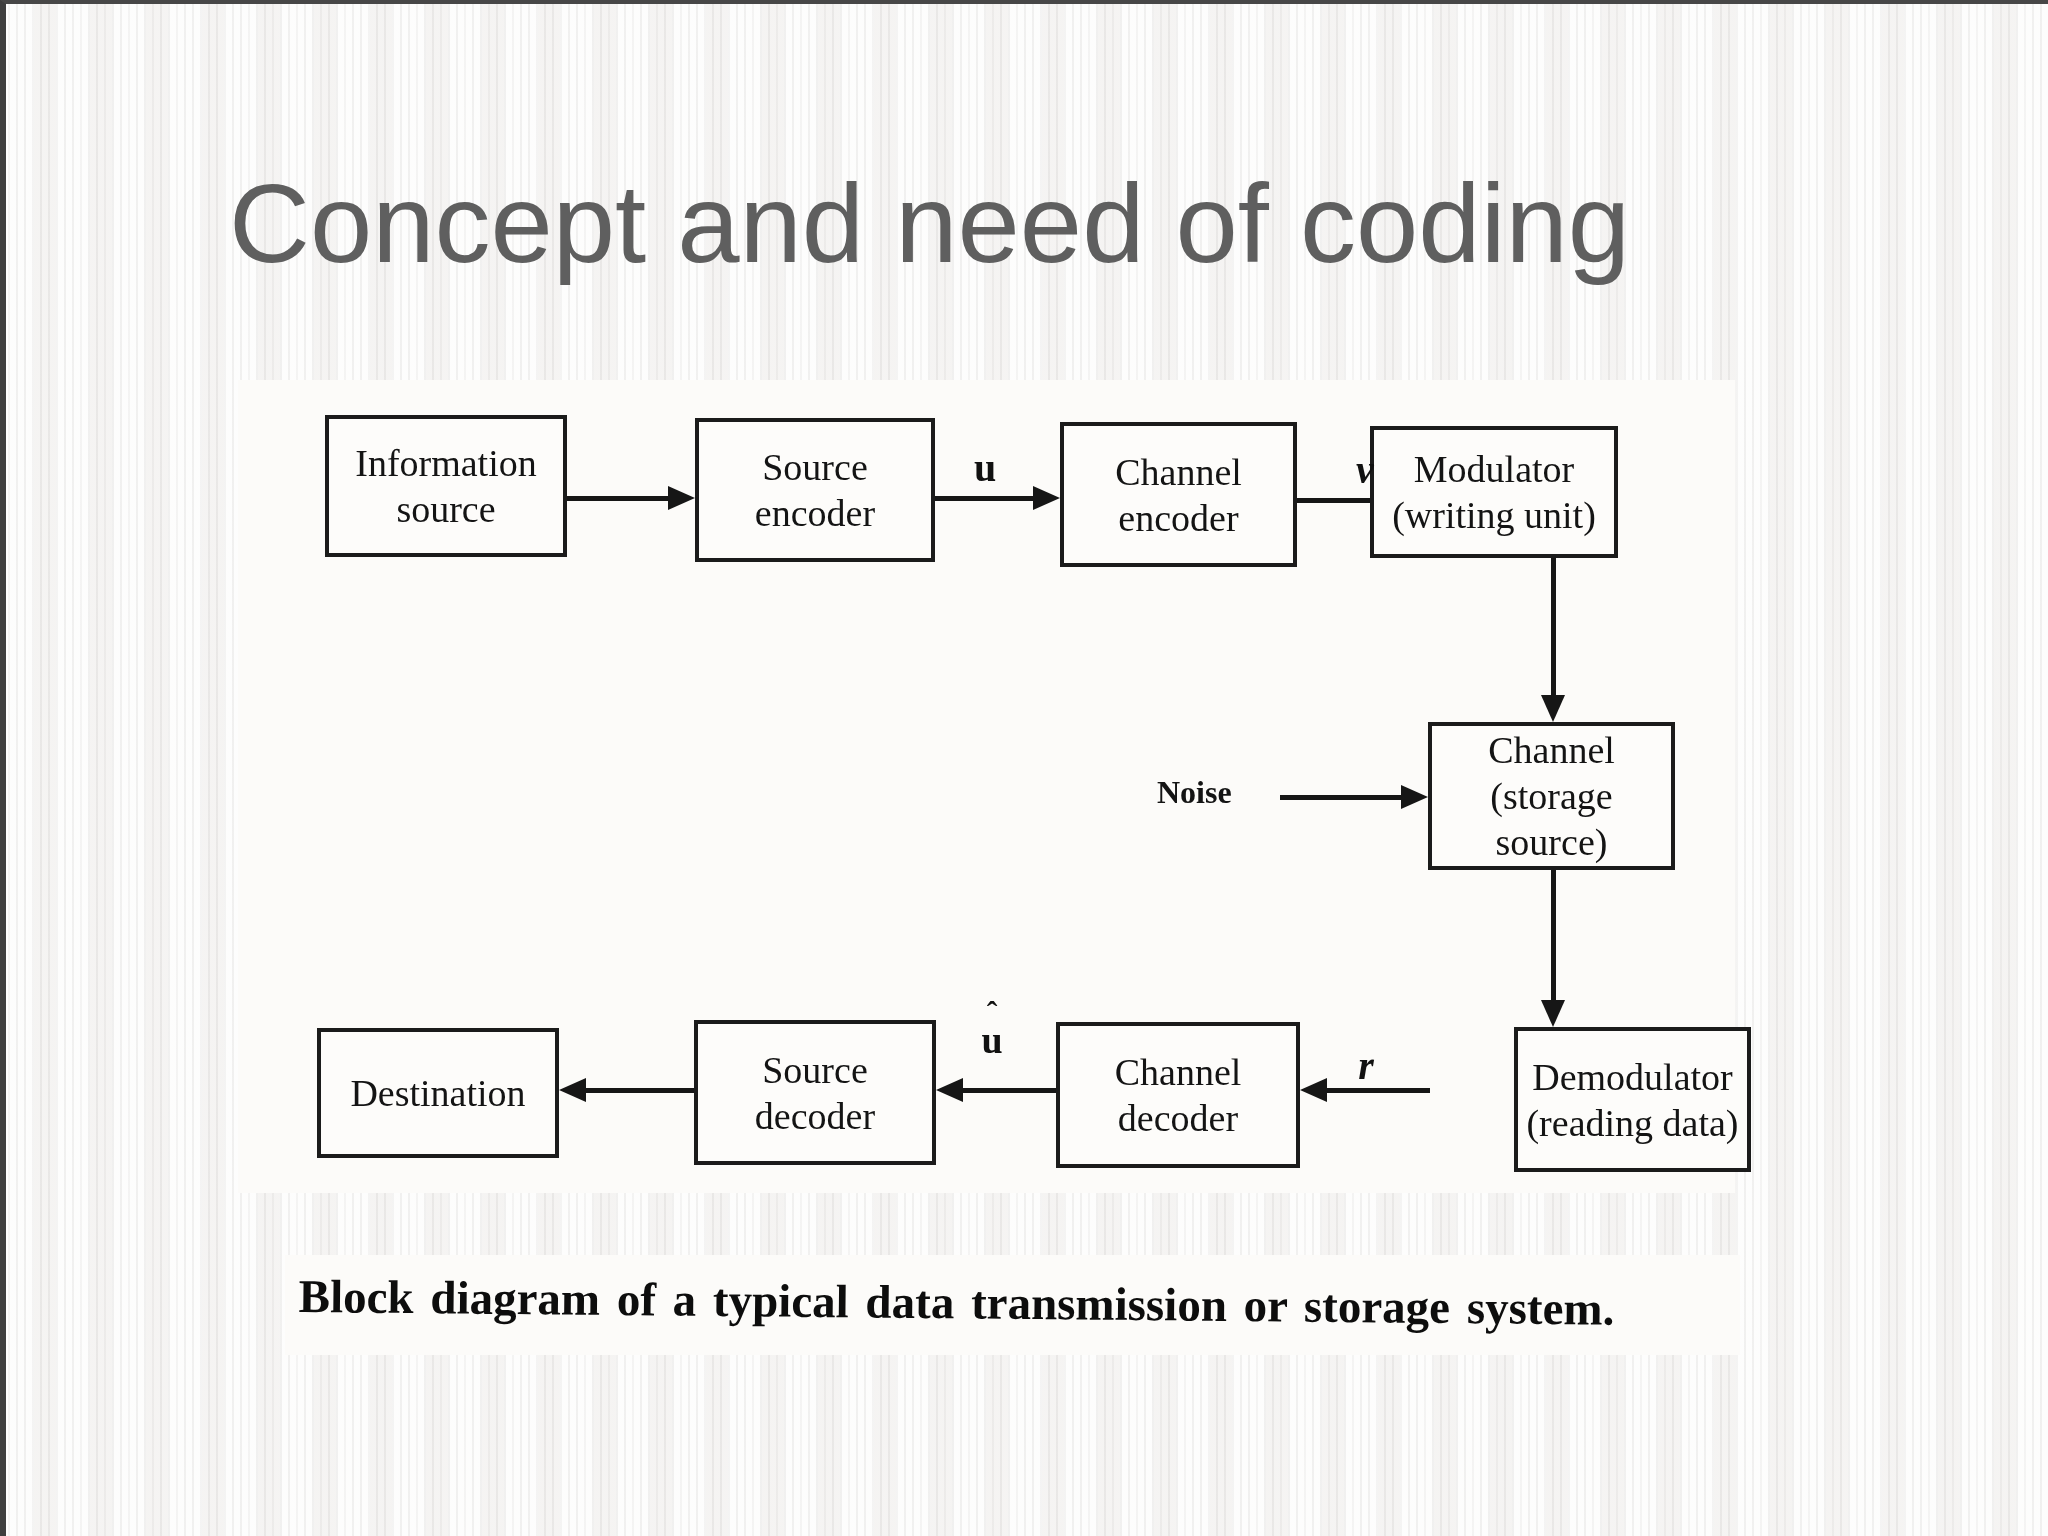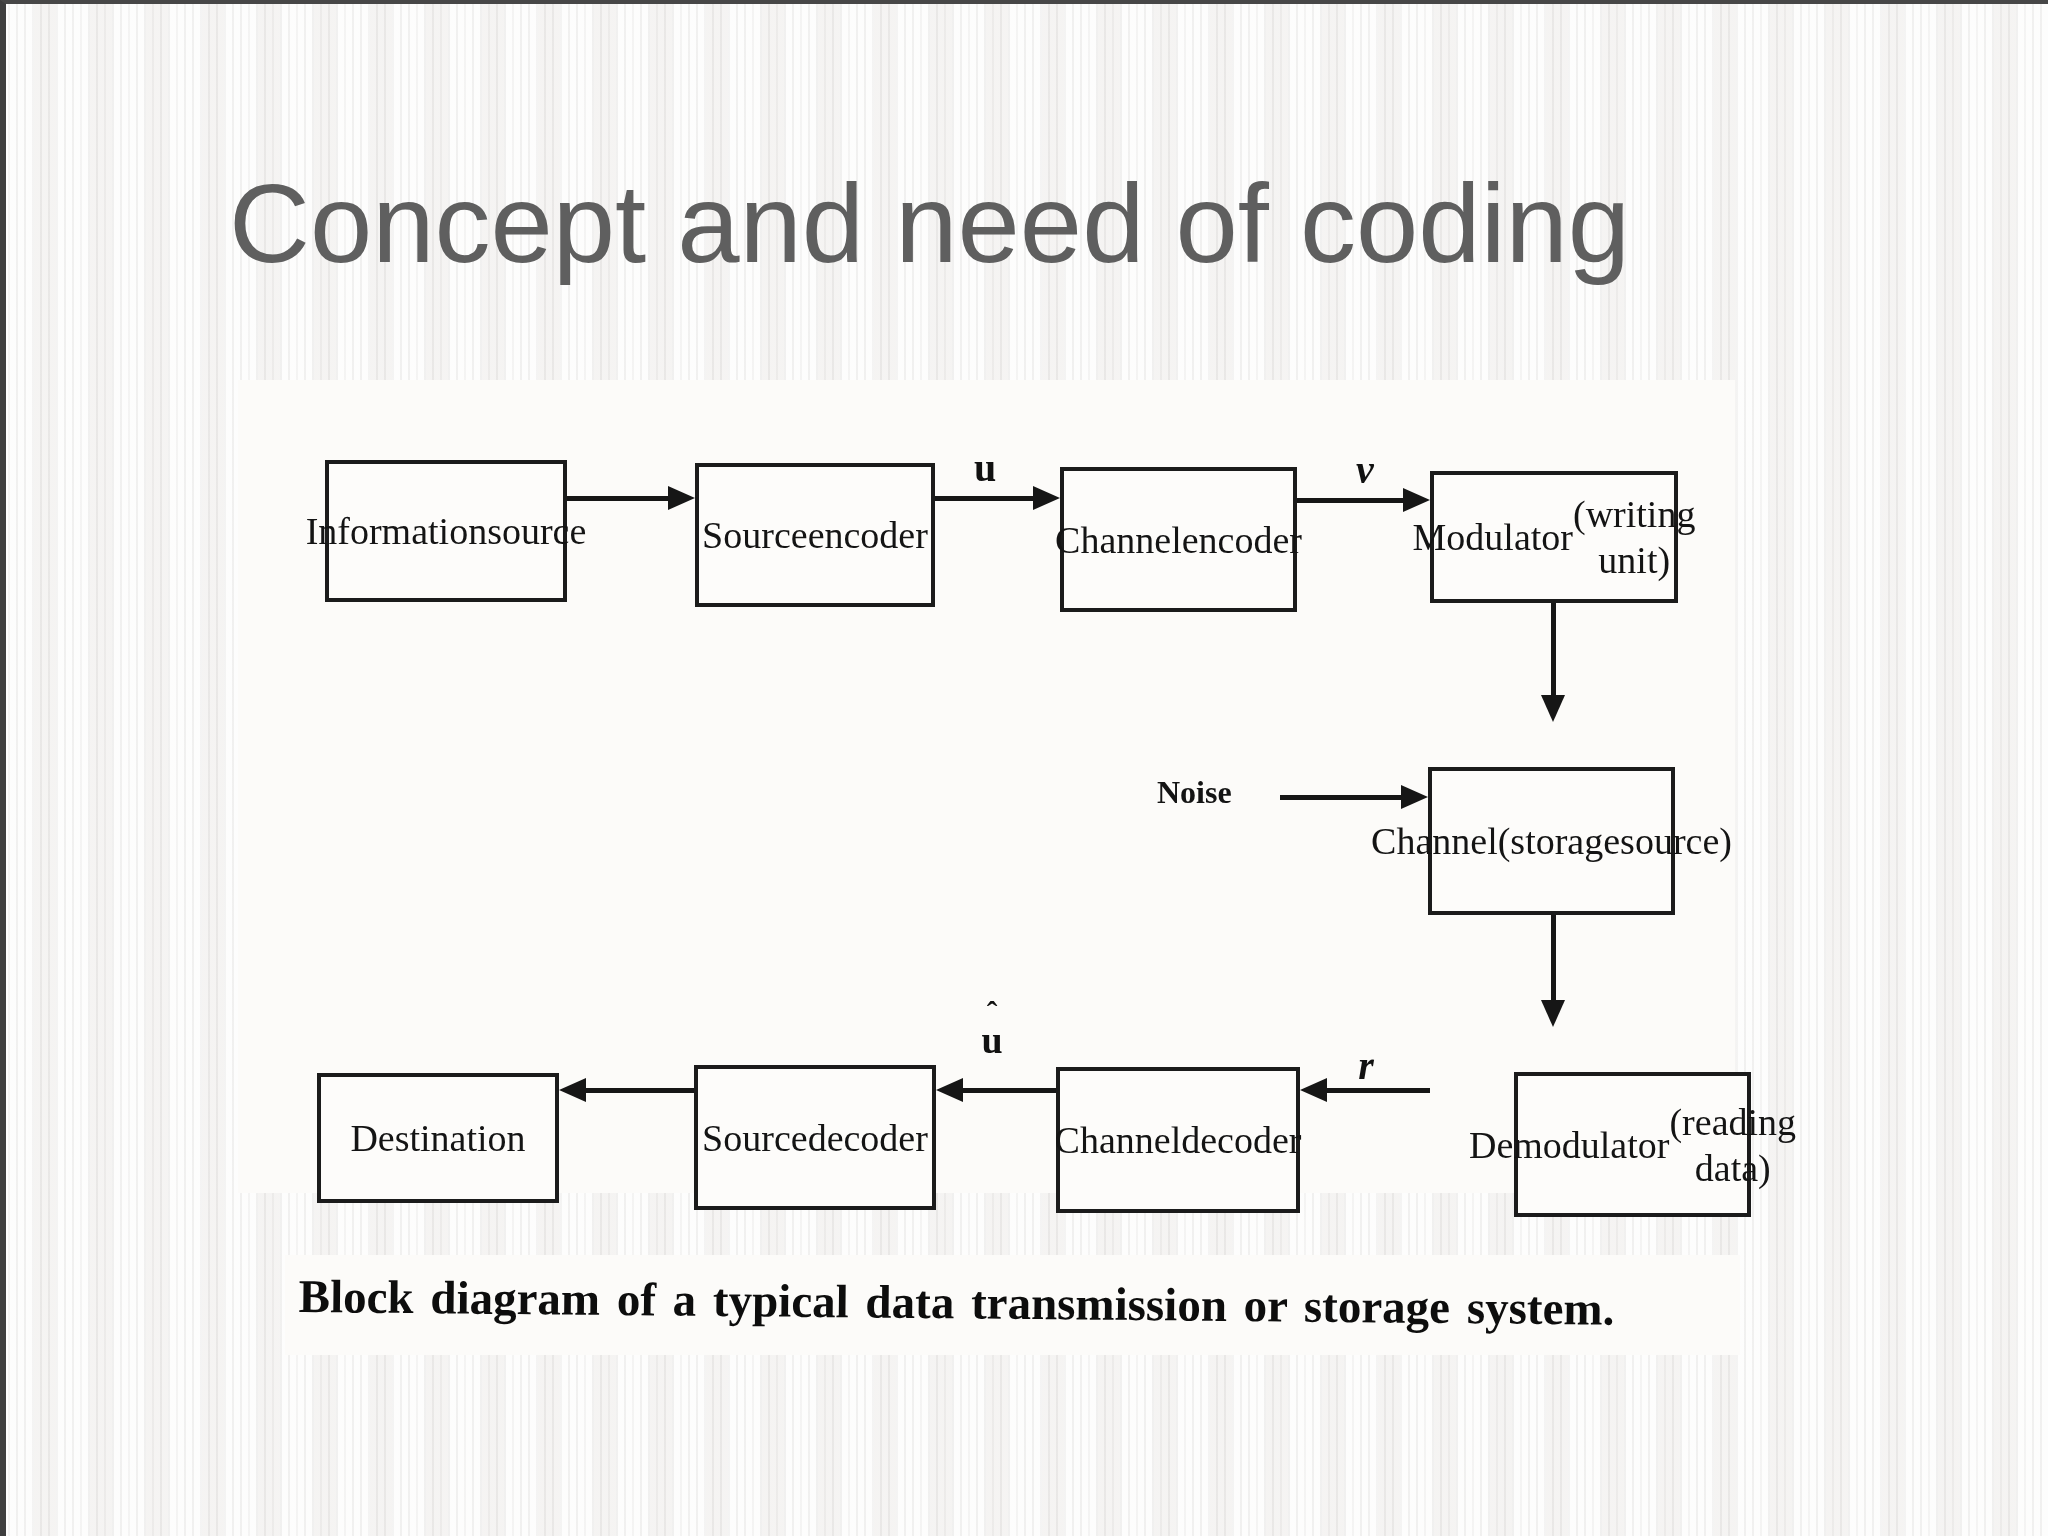--- a/index.html
+++ b/index.html
@@ -23,22 +23,22 @@
   }
   .panel{position:absolute;left:238px;top:380px;width:1497px;height:813px;background:#fcfbf9;}
   .caption-band{position:absolute;left:285px;top:1255px;width:1455px;height:100px;background:#fcfbf9;}
   .caption{
     position:absolute;left:14px;top:14px;white-space:nowrap;
     font-family:"Liberation Serif",serif;font-weight:700;font-size:47px;color:#0d0d0d;
     word-spacing:5px;transform:rotate(0.55deg);transform-origin:left top;
   }
   .box{
     position:absolute;box-sizing:border-box;border:4px solid #1b1b1b;background:#fdfcfa;
-    display:flex;flex-direction:row;align-items:center;justify-content:center;
-    font-size:38px;line-height:46px;color:#141414;text-align:center;z-index:5;margin-top:45px;
+    display:flex;flex-direction:column;align-items:center;justify-content:center;
+    font-size:38px;line-height:46px;color:#141414;text-align:center;z-index:5;
   }
   .box span{display:block;}
   .arrow{position:absolute;z-index:4;}
   .arrow i{display:block;position:absolute;}
   .arrow.h{height:24px;}
   .arrow.h .shaft{top:10px;height:5px;background:#161616;}
   .arrow.right .shaft{left:0;right:22px;}
   .arrow.right .head{right:0;top:0;width:0;height:0;
     border-top:12px solid transparent;border-bottom:12px solid transparent;border-left:27px solid #161616;}
   .arrow.left .shaft{left:22px;right:0;}
@@ -70,21 +70,21 @@
     <span>source</span>
   </div>
   <div class="box" style="left:695px;top:418px;width:240px;height:144px">
     <span>Source</span>
     <span>encoder</span>
   </div>
   <div class="box" style="left:1060px;top:422px;width:237px;height:145px">
     <span>Channel</span>
     <span>encoder</span>
   </div>
-  <div class="box" style="left:1430px;top:426px;width:248px;height:132px">
+  <div class="box" style="left:1370px;top:426px;width:248px;height:132px">
     <span>Modulator</span>
     <span>(writing unit)</span>
   </div>
 
   <div class="box" style="left:1428px;top:722px;width:247px;height:148px">
     <span>Channel</span>
     <span>(storage</span>
     <span>source)</span>
   </div>
 

